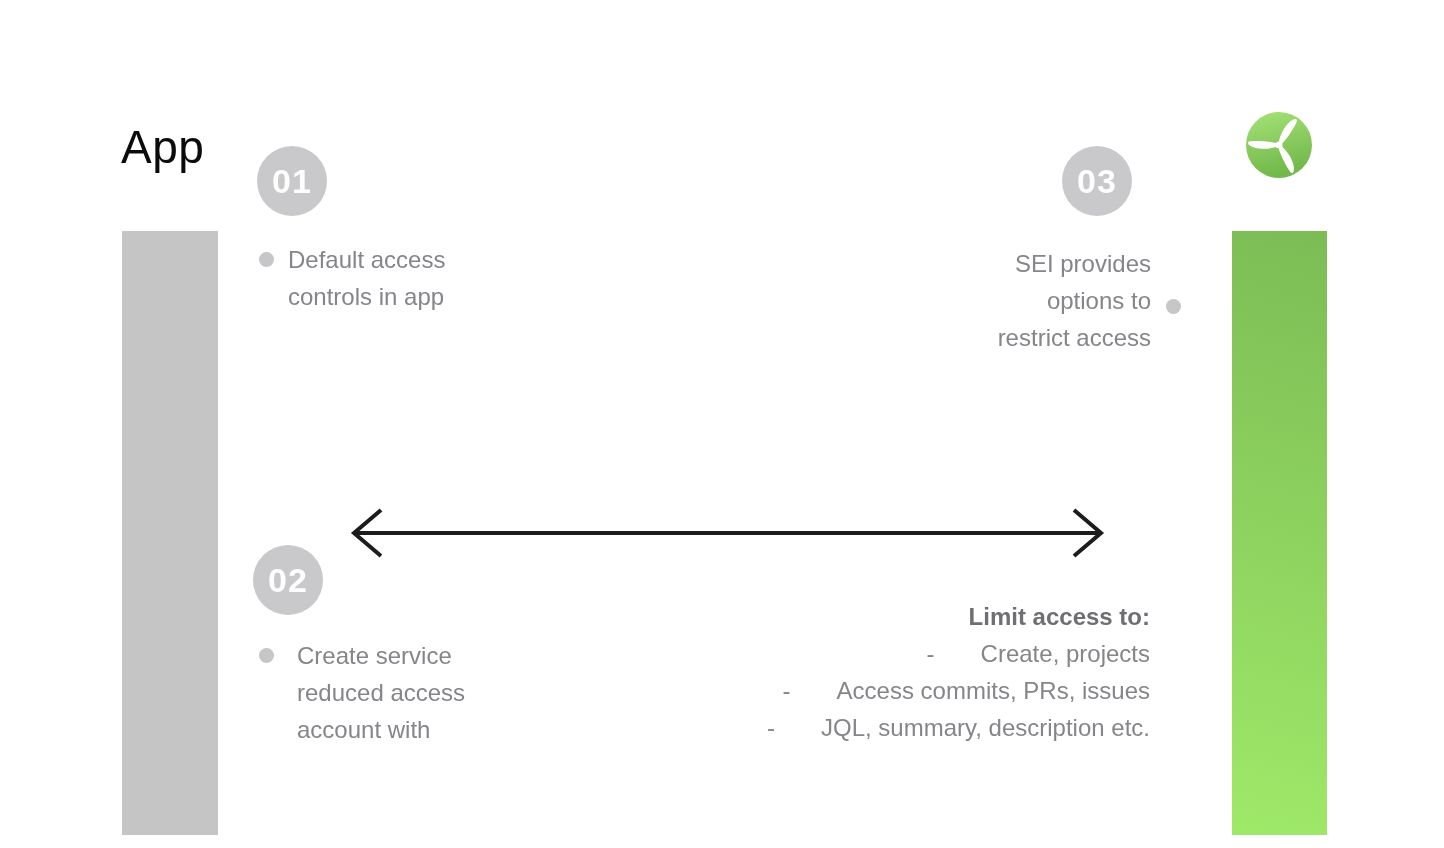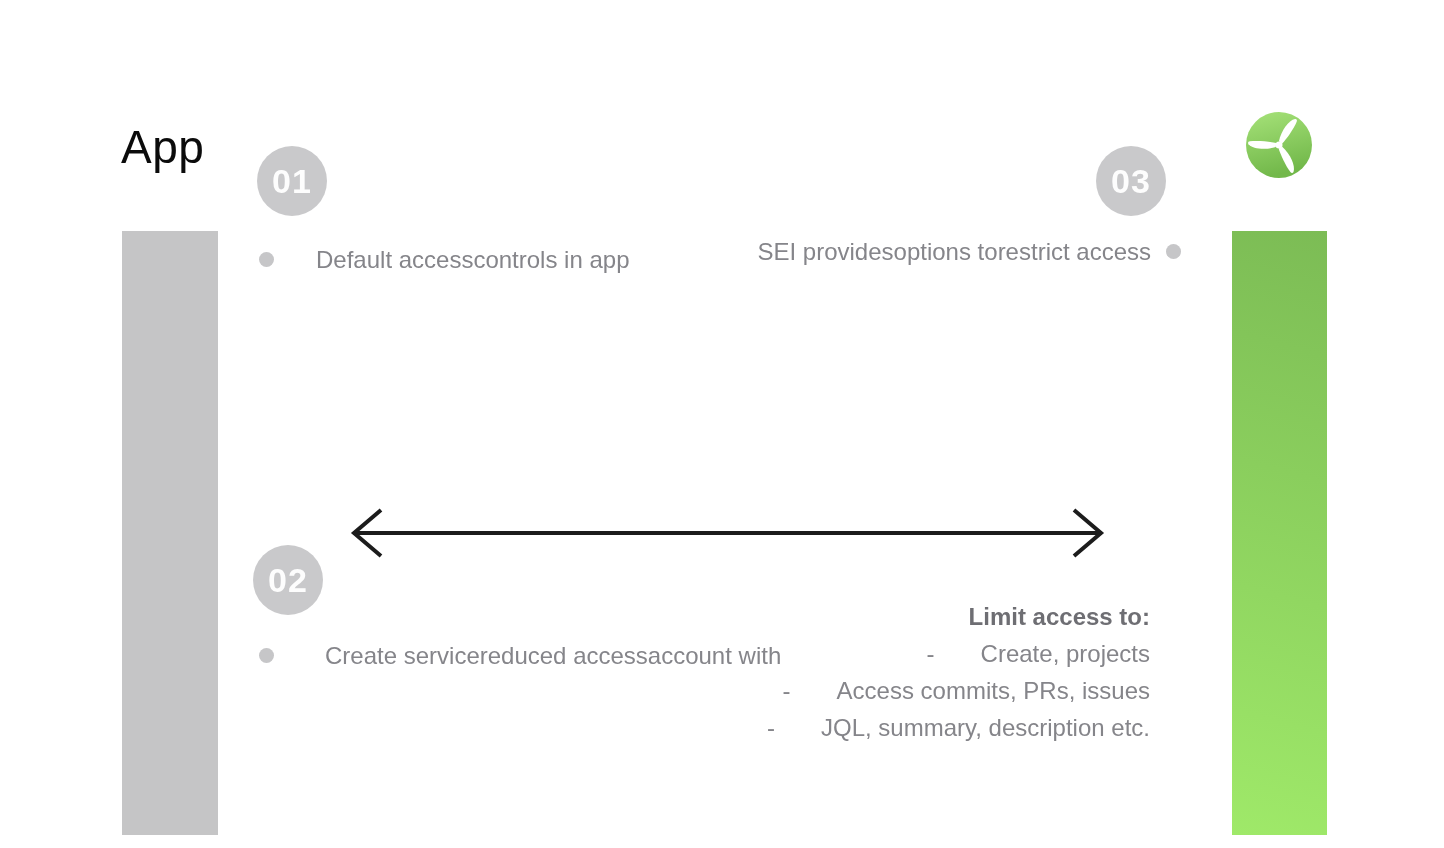--- a/index.html
+++ b/index.html
@@ -23,35 +23,35 @@
   }
   .logo{position:absolute;left:1245px;top:111px;width:68px;height:68px;}
   .badge{
     position:absolute;width:70px;height:70px;border-radius:50%;
     background:var(--badge-gray,#c9c9cb);
     display:flex;align-items:center;justify-content:center;
     color:#fdfdfd;font-size:34px;font-weight:700;letter-spacing:1px;
   }
   .badge.b01{left:257px;top:146px;}
   .badge.b02{left:253px;top:545px;}
-  .badge.b03{left:1096px;top:146px;align-items:center;}
+  .badge.b03{left:1062px;top:146px;align-items:center;}
   .step{
     position:absolute;display:flex;align-items:flex-start;
     font-size:24px;line-height:37px;color:var(--text-gray,#85858a);
   }
-  .step .lines{display:flex;flex-direction:row;margin-left:28px;}
+  .step .lines{display:flex;flex-direction:column;}
   .bullet{
     width:15px;height:15px;border-radius:50%;
     background:var(--bullet-gray,#c6c6c8);
     flex:0 0 auto;margin-top:11px;
   }
   .step.s1{left:259px;top:241px;}
   .step.s2{left:259px;top:637px;gap:9px;}
   .step.s1 .bullet,.step.s2 .bullet{margin-right:14px;}
-  .step.s3{right:263px;top:233px;}
+  .step.s3{right:263px;top:245px;align-items:center;}
   .step.s3 .lines{text-align:right;}
   .step.s3 .bullet{margin-left:15px;}
   .arrow{position:absolute;left:340px;top:500px;width:775px;height:66px;}
   .limit{
     position:absolute;right:294px;top:598px;
     font-size:24px;line-height:37px;color:var(--text-gray,#85858a);
     text-align:right;
   }
   .limit .heading{font-weight:700;color:var(--heading-gray,#6e6e73);}
   .limit .row{display:flex;justify-content:flex-end;gap:46px;}

